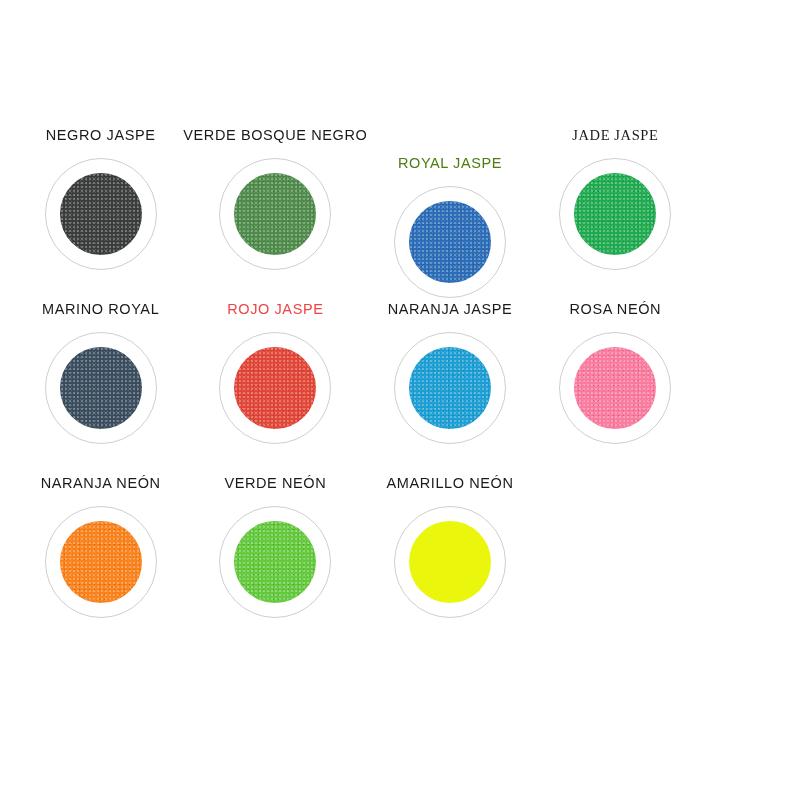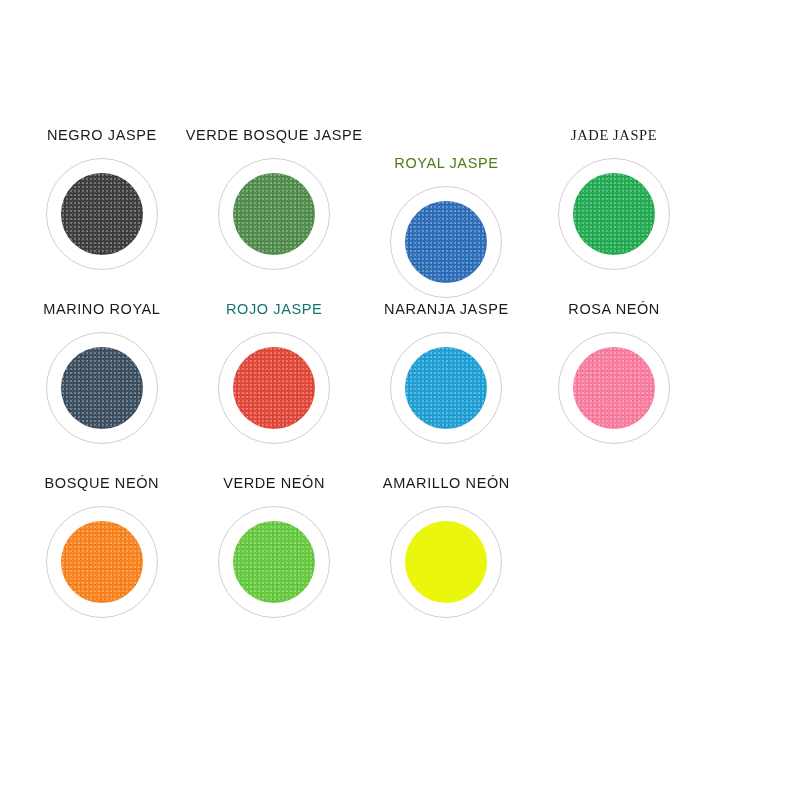--- a/index.html
+++ b/index.html
@@ -84,21 +84,21 @@
 <body>
 
 <div id="swatch-grid" style="background: rgb(255, 255, 255);">
     <div class="swatch-cell">
       <div class="swatch-label" style="color: rgb(26, 26, 26);">NEGRO JASPE</div>
       <div class="swatch-ring" style="border-color: rgb(207, 207, 207);">
         <div class="swatch-fill heather" style="background: rgb(59, 61, 60);"></div>
       </div>
     </div>
     <div class="swatch-cell">
-      <div class="swatch-label" style="color: rgb(26, 26, 26);">VERDE BOSQUE JASPE</div>
+      <div class="swatch-label" style="color: rgb(26, 26, 26);">VERDE BOSQUE NEGRO</div>
       <div class="swatch-ring" style="border-color: rgb(207, 207, 207);">
         <div class="swatch-fill heather" style="background: rgb(78, 138, 74);"></div>
       </div>
     </div>
     <div class="swatch-cell">
       <div class="swatch-label" style="color: #4d7c0f; margin-top: 28px;">ROYAL JASPE</div>
       <div class="swatch-ring" style="border-color: rgb(207, 207, 207);">
         <div class="swatch-fill heather" style="background: rgb(42, 108, 184);"></div>
       </div>
     </div>
@@ -108,39 +108,39 @@
         <div class="swatch-fill heather" style="background: rgb(31, 170, 80);"></div>
       </div>
     </div>
     <div class="swatch-cell">
       <div class="swatch-label" style="color: rgb(26, 26, 26);">MARINO ROYAL</div>
       <div class="swatch-ring" style="border-color: rgb(207, 207, 207);">
         <div class="swatch-fill heather" style="background: rgb(58, 77, 94);"></div>
       </div>
     </div>
     <div class="swatch-cell">
-      <div class="swatch-label" style="color: #0f766e;">ROJO JASPE</div>
+      <div class="swatch-label" style="color: #ef4444;">ROJO JASPE</div>
       <div class="swatch-ring" style="border-color: rgb(207, 207, 207);">
         <div class="swatch-fill heather" style="background: rgb(224, 69, 54);"></div>
       </div>
     </div>
     <div class="swatch-cell">
       <div class="swatch-label" style="color: rgb(26, 26, 26);">NARANJA JASPE</div>
       <div class="swatch-ring" style="border-color: rgb(207, 207, 207);">
         <div class="swatch-fill heather" style="background: rgb(27, 158, 212);"></div>
       </div>
     </div>
     <div class="swatch-cell">
       <div class="swatch-label" style="color: rgb(26, 26, 26); text-align: right;">ROSA NEÓN</div>
       <div class="swatch-ring" style="border-color: rgb(207, 207, 207);">
         <div class="swatch-fill heather" style="background: rgb(250, 122, 158);"></div>
       </div>
     </div>
     <div class="swatch-cell">
-      <div class="swatch-label" style="color: rgb(26, 26, 26);">BOSQUE NEÓN</div>
+      <div class="swatch-label" style="color: rgb(26, 26, 26);">NARANJA NEÓN</div>
       <div class="swatch-ring" style="border-color: rgb(207, 207, 207);">
         <div class="swatch-fill heather" style="background: rgb(250, 128, 25);"></div>
       </div>
     </div>
     <div class="swatch-cell">
       <div class="swatch-label" style="color: rgb(26, 26, 26); text-align: center;">VERDE NEÓN</div>
       <div class="swatch-ring" style="border-color: rgb(207, 207, 207);">
         <div class="swatch-fill heather" style="background: rgb(98, 200, 60);"></div>
       </div>
     </div>

